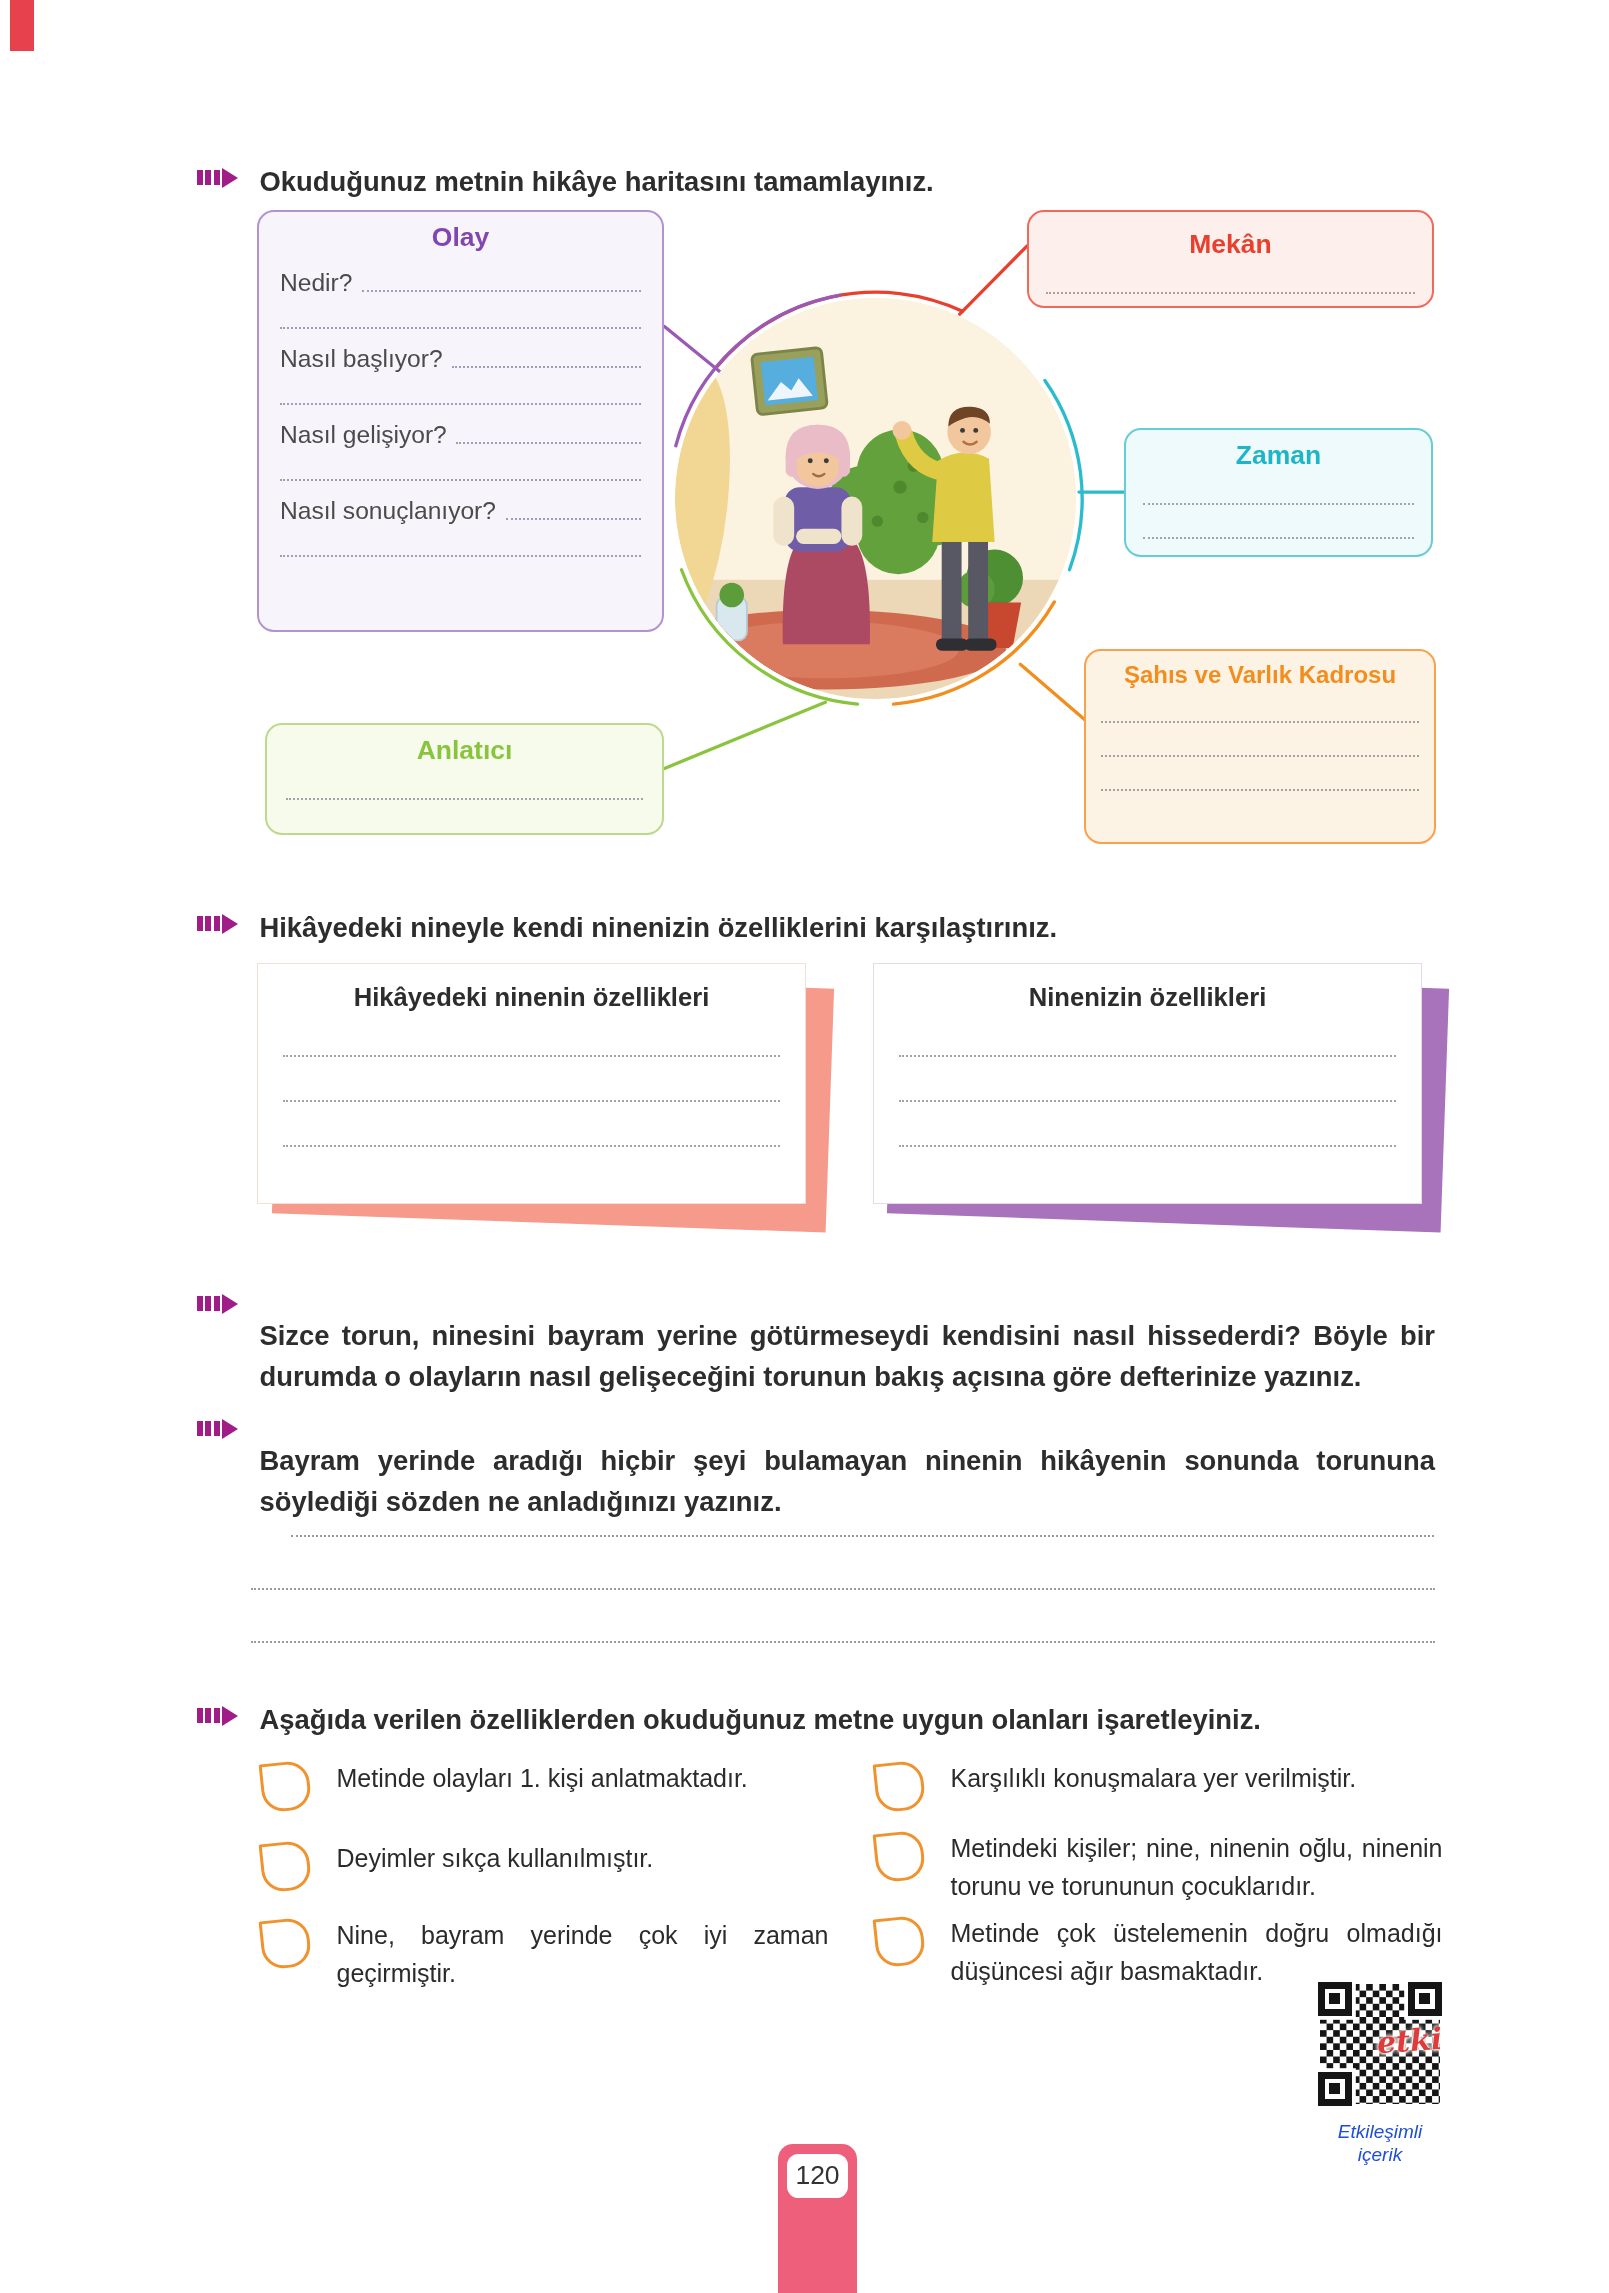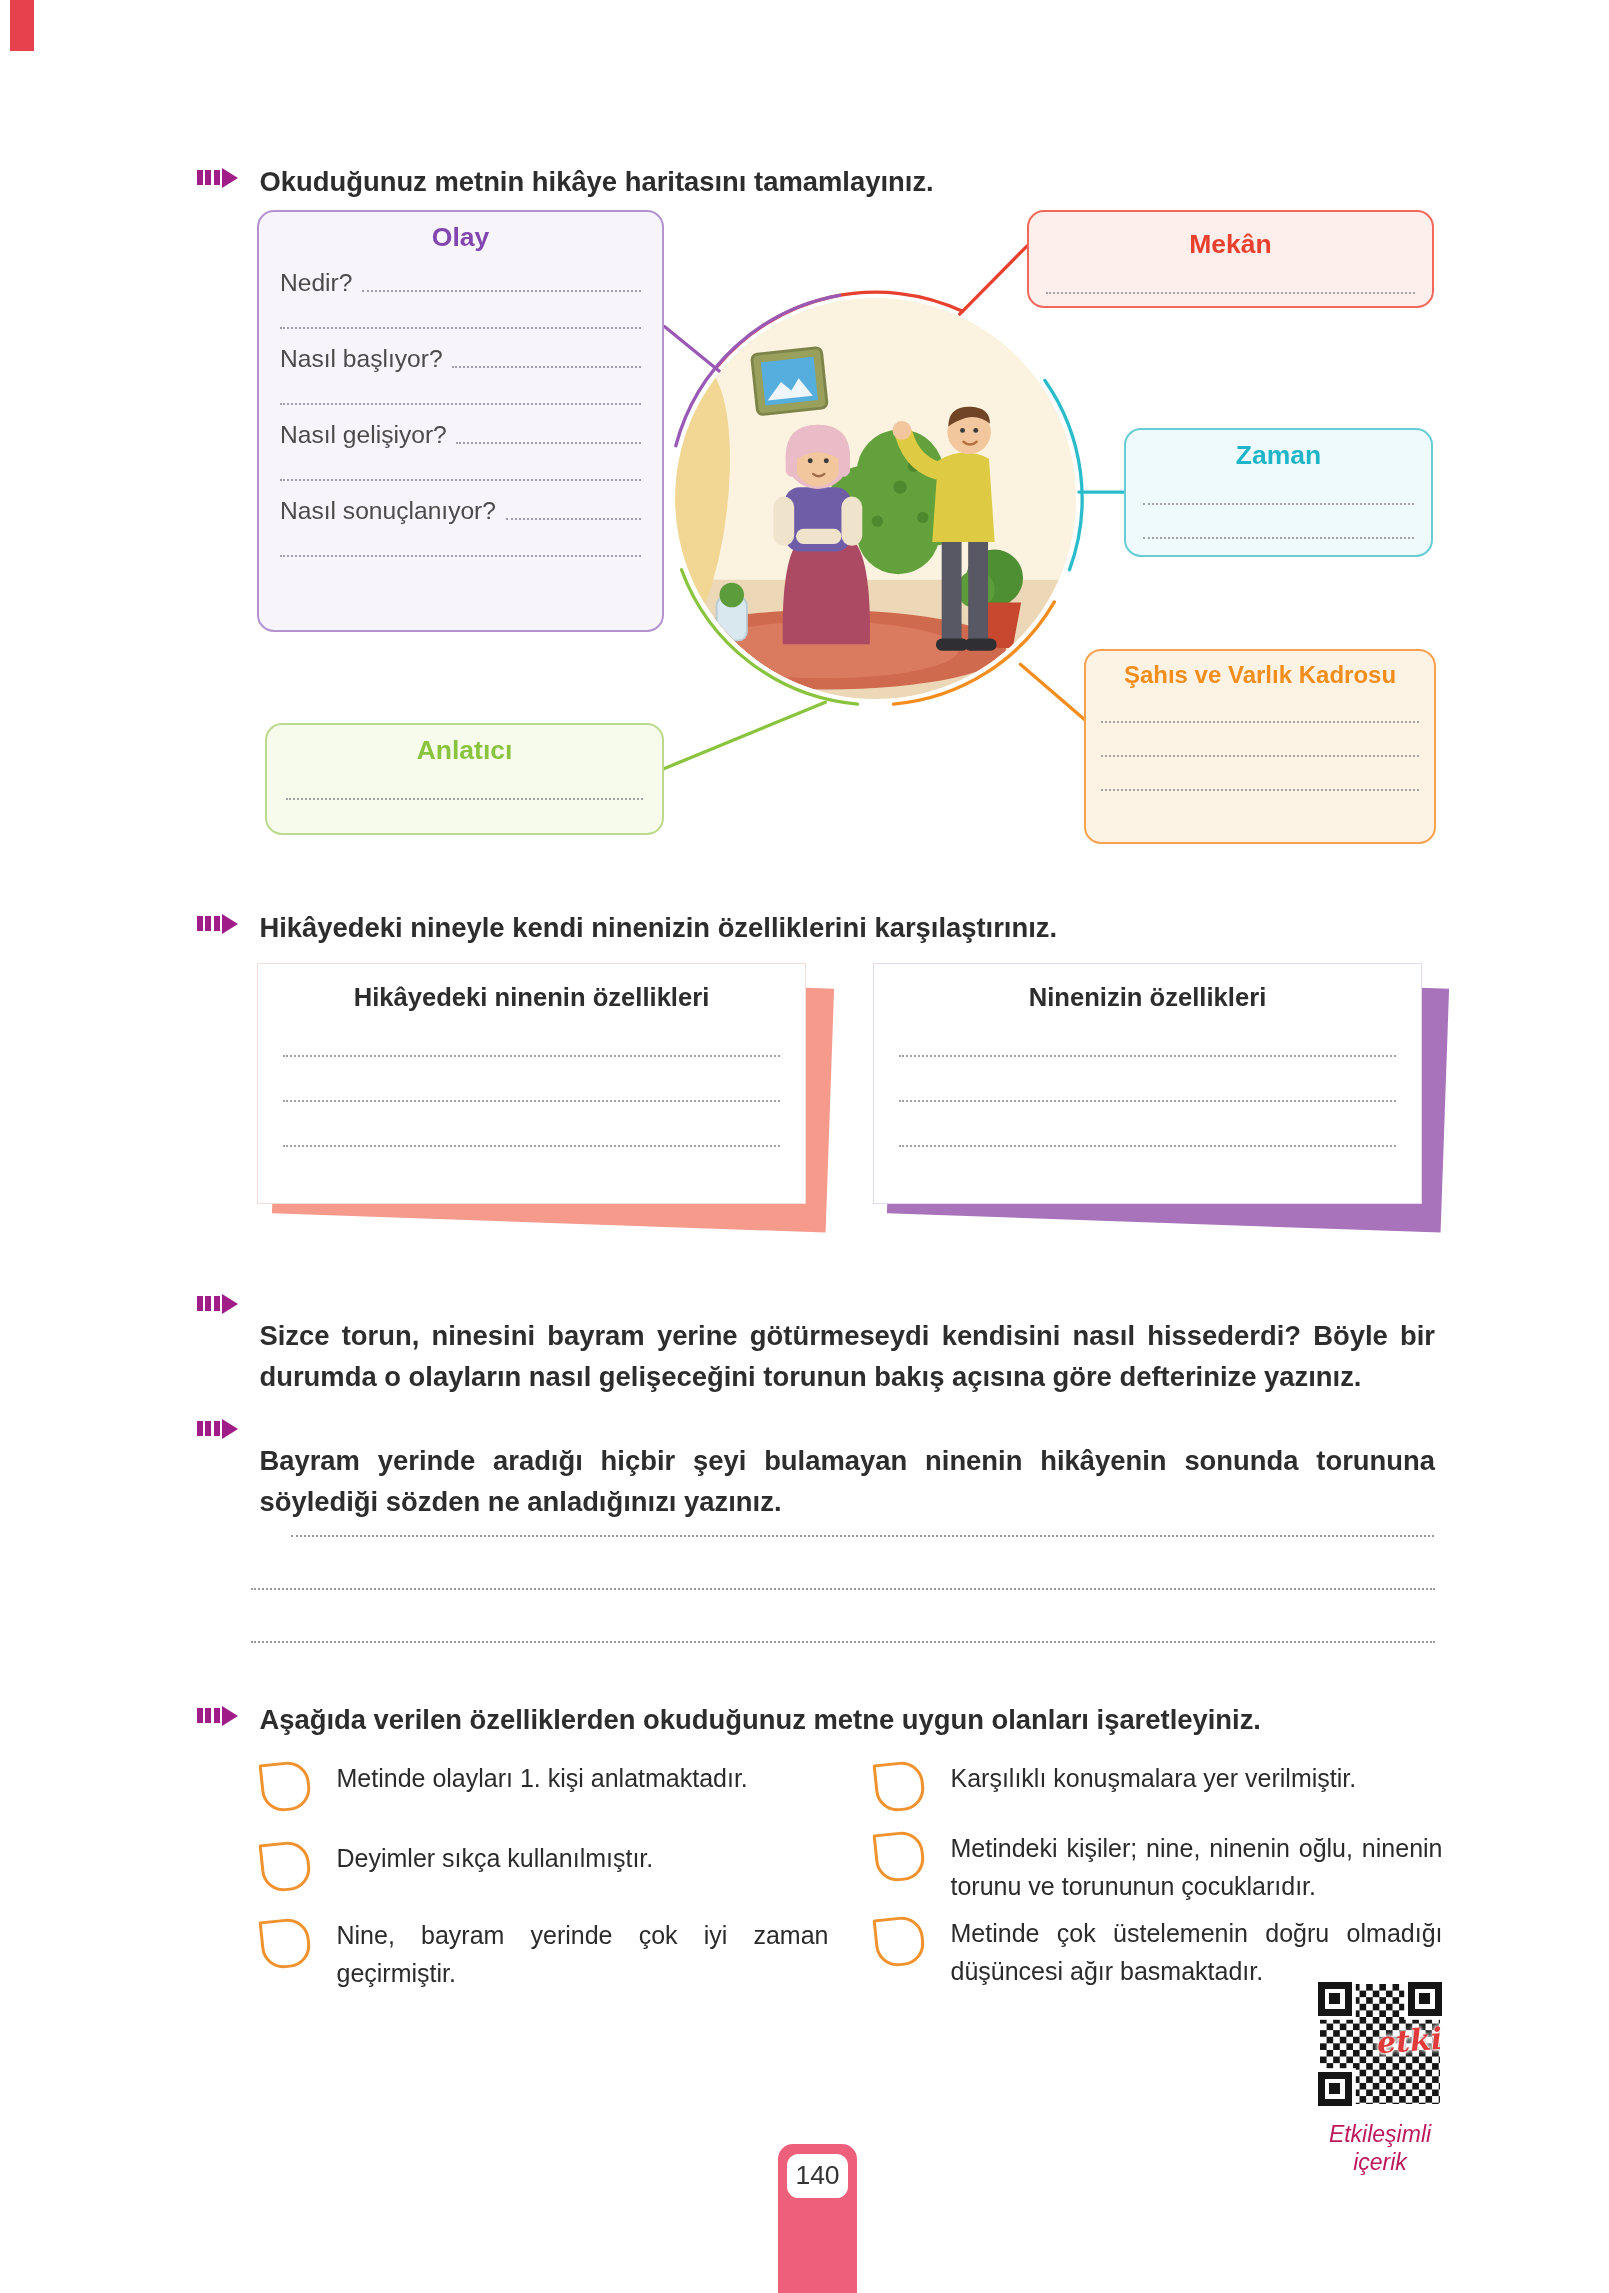--- a/index.html
+++ b/index.html
@@ -73,21 +73,21 @@
   .qr { position:relative; width:132px; height:132px; background:#fff; }
   .qr-inner { position:absolute; left:5.7px; top:5.7px; right:5.7px; bottom:5.7px;
               background-image:conic-gradient(#151515 25%, transparent 0 50%, #151515 0 75%, transparent 0);
               background-size:13.2px 13.2px; }
   .finder { position:absolute; width:34px; height:34px; background:#fff; border:7.6px solid #151515; box-shadow:0 0 0 3.8px #fff; }
   .finder::after { content:""; position:absolute; left:3.8px; top:3.8px; width:11.4px; height:11.4px; background:#151515; }
   .finder.tl { left:3.8px; top:3.8px; } .finder.tr { right:3.8px; top:3.8px; } .finder.bl { left:3.8px; bottom:3.8px; }
   .qr-brand { position:absolute; right:3.8px; top:45px; font-family:"DejaVu Serif", serif; font-style:italic;
               font-weight:bold; color:var(--c-qr_brand_red,#e03a3a); font-size:30px; transform:rotate(-4deg);
               text-shadow:0 0 4.7px #fff, 0 0 4.7px #fff, 0 0 7.6px #fff, 0.9px 0.9px 1.9px #fff; }
-  .qr-caption { margin-top:9.5px; font-size:23px; font-style:italic; color:#be185d; line-height:1.25; }
+  .qr-caption { margin-top:9.5px; font-size:19px; font-style:italic; color:#1d4ed8; line-height:1.25; }
 
   
   .page-tab { position:absolute; left:778px; top:2144px; width:79px; height:150px;
               background:var(--c-page_tab,#ee5f7b); border-radius:15px 15px 0 0;
               display:flex; justify-content:center; z-index:2; }
   .page-num { margin-top:9.5px; width:61px; height:44px; background:#fff; border-radius:11.4px;
               font-size:26.5px; color:#333; display:flex; align-items:center; justify-content:center; }
 </style>
 </head>
 <body>
@@ -322,17 +322,17 @@
       <div class="qr-inner"></div>
       <span class="finder tl"></span>
       <span class="finder tr"></span>
       <span class="finder bl"></span>
       <span class="qr-brand">etki</span>
     </div>
     <div class="qr-caption">Etkileşimli içerik</div>
   </div>
 
   <div class="page-tab">
-    <div class="page-num">140</div>
+    <div class="page-num">120</div>
   </div>
 
 </div>
 
 
 </body></html>

